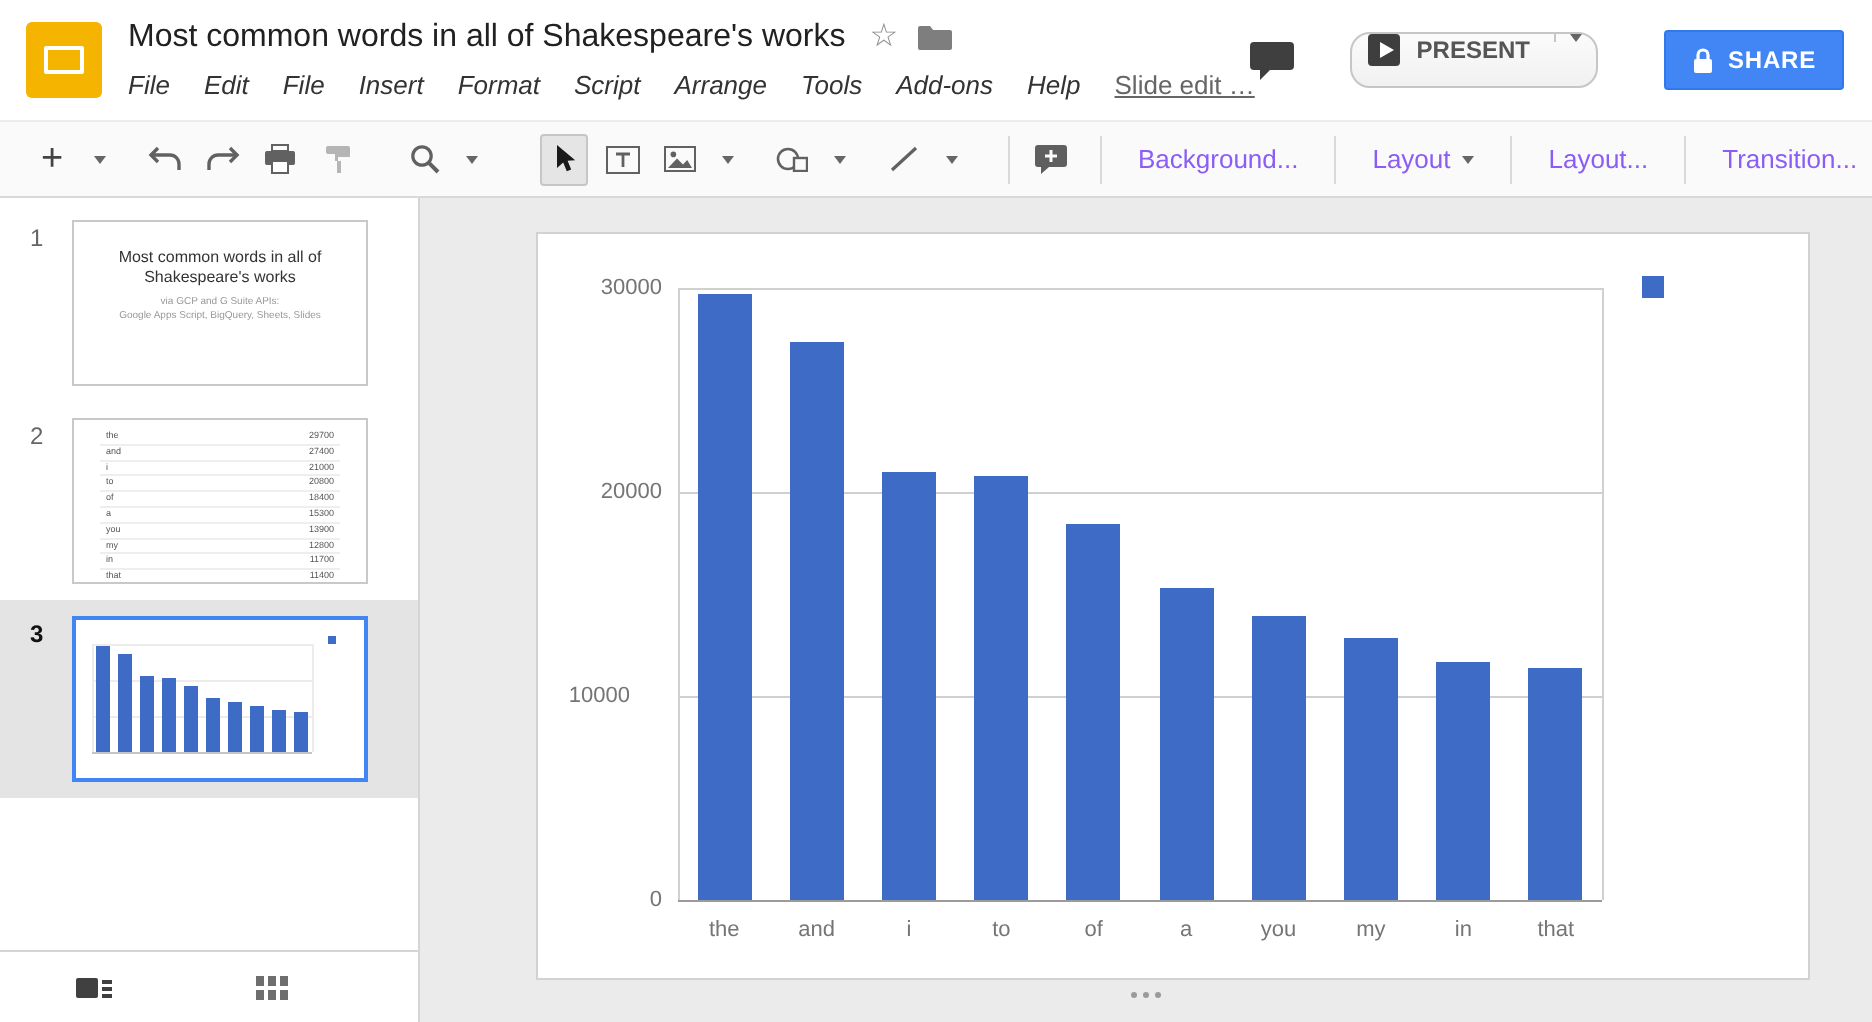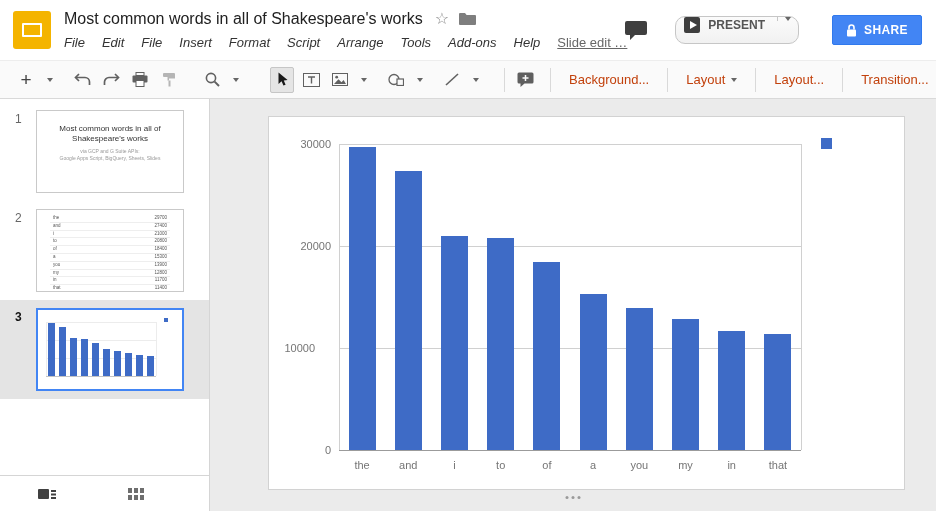--- a/index.html
+++ b/index.html
@@ -30,21 +30,21 @@
   .share-btn { margin-left:33px; height:30px; padding:0 13px; background:#4285f4; color:#fff; border:1px solid #3079ed; border-radius:2px; font-weight:bold; font-size:12px; display:flex; align-items:center; letter-spacing:.4px; cursor:pointer; font-family:"Liberation Sans",sans-serif; }
   .share-btn svg { margin-right:7px; }
 
   
   .toolbar { height:39px; background:#fafafa; border-top:1px solid #ededed; border-bottom:1px solid #d9d9d9; display:flex; align-items:center; padding:0 0 0 14px; }
   .tbtn { display:flex; align-items:center; justify-content:center; min-width:24px; height:26px; cursor:pointer; border:1px solid transparent; border-radius:2px; margin-right:5px; }
   .tbtn.selected { background:#e5e5e5; border-color:#c6c6c6; }
   .plus-glyph { font-size:19px; color:#444; line-height:1; }
   .narrow { min-width:13px; margin-right:14px; }
   .sep { width:1px; height:24px; background:#d9d9d9; margin:0 8px; flex:none; }
-  .txtbtn { display:flex; align-items:center; height:26px; padding:0 10px; font-size:13px; color:#c2410c; cursor:pointer; white-space:nowrap; }
+  .txtbtn { display:flex; align-items:center; height:26px; padding:0 10px; font-size:13px; color:#8b5cf6; cursor:pointer; white-space:nowrap; }
   .txtbtn .caret { margin-left:6px; }
   .gap { width:14px; flex:none; }
 
   
   .main { display:flex; height:412px; }
   .sidebar { width:210px; background:#fff; border-right:1px solid #d5d5d5; position:relative; flex:none; }
   .film { position:absolute; top:0; bottom:36px; left:0; right:0; overflow:hidden; padding-top:3px; }
   .thumb-row { position:relative; padding:8px 0 8px 36px; cursor:pointer; }
   .thumb-row.selected-row { background:#e4e4e4; }
   .thumb-num { position:absolute; left:15px; top:10px; font-size:12px; color:#666; }

